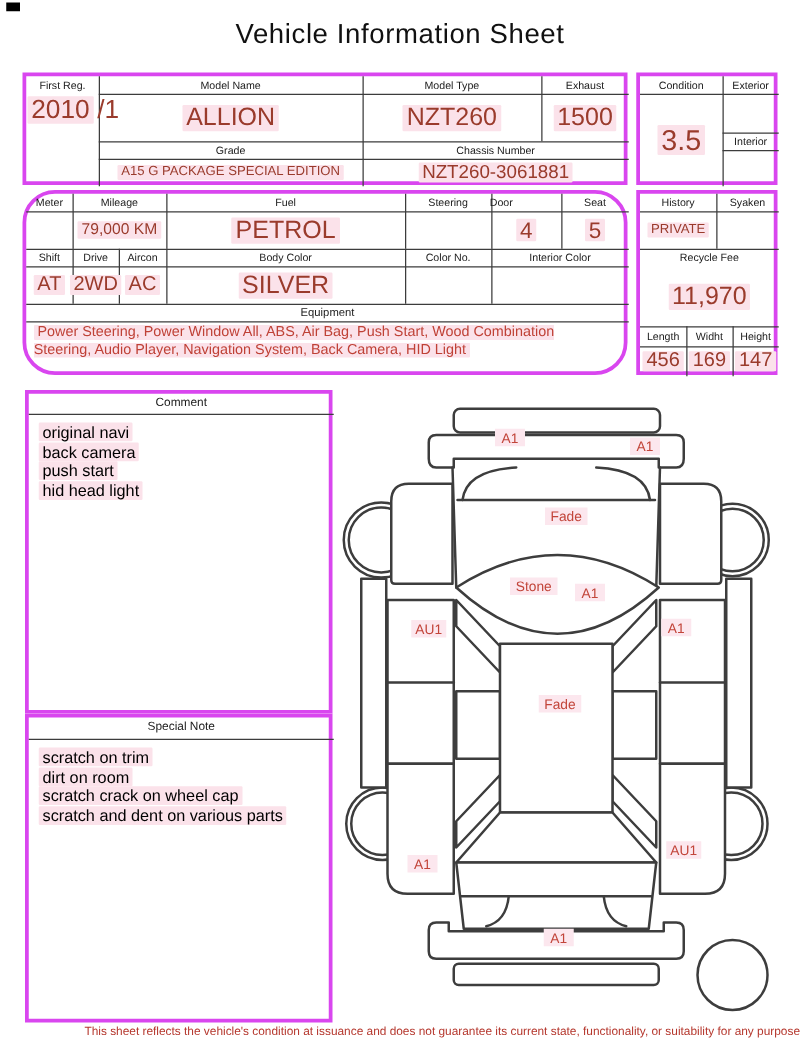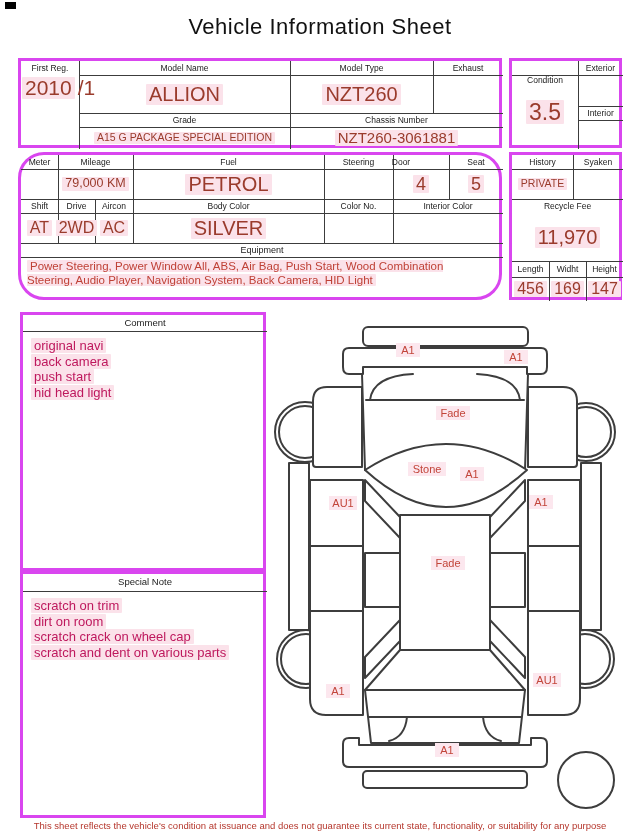--- a/index.html
+++ b/index.html
@@ -8,24 +8,24 @@
   .box{position:absolute;border:3px solid #d946ef;box-sizing:border-box;background:#fff;}
   .vl{position:absolute;width:1px;background:#3c3c3c;}
   .hz{position:absolute;height:1px;background:#3c3c3c;}
   .lbl{position:absolute;display:flex;align-items:center;justify-content:center;
        font-size:8.5px;color:#1a1a1a;text-align:center;line-height:1;}
   .val{position:absolute;display:flex;align-items:center;justify-content:center;
        color:#9a3b2c;line-height:1.05;}
   .pk{background:#fbe2ea;padding:0 3px;border-radius:1px;}
   .title{position:absolute;top:14px;left:0;width:100%;text-align:center;
          font-size:22px;letter-spacing:.5px;color:#111;}
-  .notes{position:absolute;color:#be185d;font-size:13px;line-height:15.5px;}
+  .notes{position:absolute;color:#000000;font-size:13px;line-height:15.5px;}
   .notes div{margin:0;}
   .equip{position:absolute;color:#bf4136;font-size:11.5px;line-height:1.2;}
-  .footer{position:absolute;left:0;width:100%;text-align:center;
+  .footer{position:absolute;left:0;width:100%;text-align:right;
           font-size:9.5px;color:#b5372d;}
   svg .ln{fill:none;stroke:#3d3d3d;stroke-width:2;stroke-linejoin:round;stroke-linecap:round;}
   svg .fl{fill:#fff;stroke:#3d3d3d;stroke-width:2;stroke-linejoin:round;}
   svg .anno{font-size:11px;fill:#c2453a;text-anchor:middle;font-family:"Liberation Sans",sans-serif;}
   svg .abg{fill:#fce7ee;}
 </style>
 </head>
 <body>
 
 <div class="sheet">
@@ -52,35 +52,38 @@
     <div class="val" style="left:1px;top:16px;width:57px;height:54px;font-size:21px;flex-direction:row;align-items:flex-start;justify-content:flex-start;">
       <span class="pk">2010</span>
       <span style="padding:0 3px;">/1</span>
     </div>
     <div class="val" style="left:58px;top:14px;width:211px;height:38px;font-size:20px;">
         <span class="pk">ALLION</span>
       </div>
     <div class="val" style="left:269px;top:14px;width:143px;height:38px;font-size:20px;">
         <span class="pk">NZT260</span>
       </div>
+    <div class="val" style="left:412px;top:14px;width:70px;height:38px;font-size:20px;">
+        <span class="pk">1500</span>
+      </div>
     <div class="val" style="left:58px;top:66px;width:211px;height:22px;font-size:10.5px;">
         <span class="pk">A15 G PACKAGE SPECIAL EDITION</span>
       </div>
     <div class="val" style="left:269px;top:66px;width:213px;height:22px;font-size:15px;">
         <span class="pk">NZT260-3061881</span>
       </div>
   </div>
 
   <div class="box" style="left:509px;top:58px;width:113px;height:90px;">
     <div class="vl" style="left:66px;top:0;height:88px;"></div>
     <div class="hz" style="left:0;top:14px;width:111px;"></div>
     <div class="hz" style="left:66px;top:45px;width:45px;"></div>
     <div class="hz" style="left:66px;top:59px;width:45px;"></div>
 
-    <div class="lbl" style="left:0;top:12px;width:66px;height:14px;">Condition</div>
+    <div class="lbl" style="left:0;top:0;width:66px;height:14px;">Condition</div>
     <div class="lbl" style="left:66px;top:0;width:45px;height:14px;">Exterior</div>
     <div class="lbl" style="left:66px;top:45px;width:45px;height:14px;">Interior</div>
 
     <div class="val" style="left:0;top:14px;width:66px;height:74px;font-size:23px;">
         <span class="pk">3.5</span>
       </div>
   </div>
 
   <div class="box" style="left:18px;top:152px;width:484px;height:148px;border-radius:26px;">
     <div class="hz" style="left:0;top:14px;width:482px;"></div>

